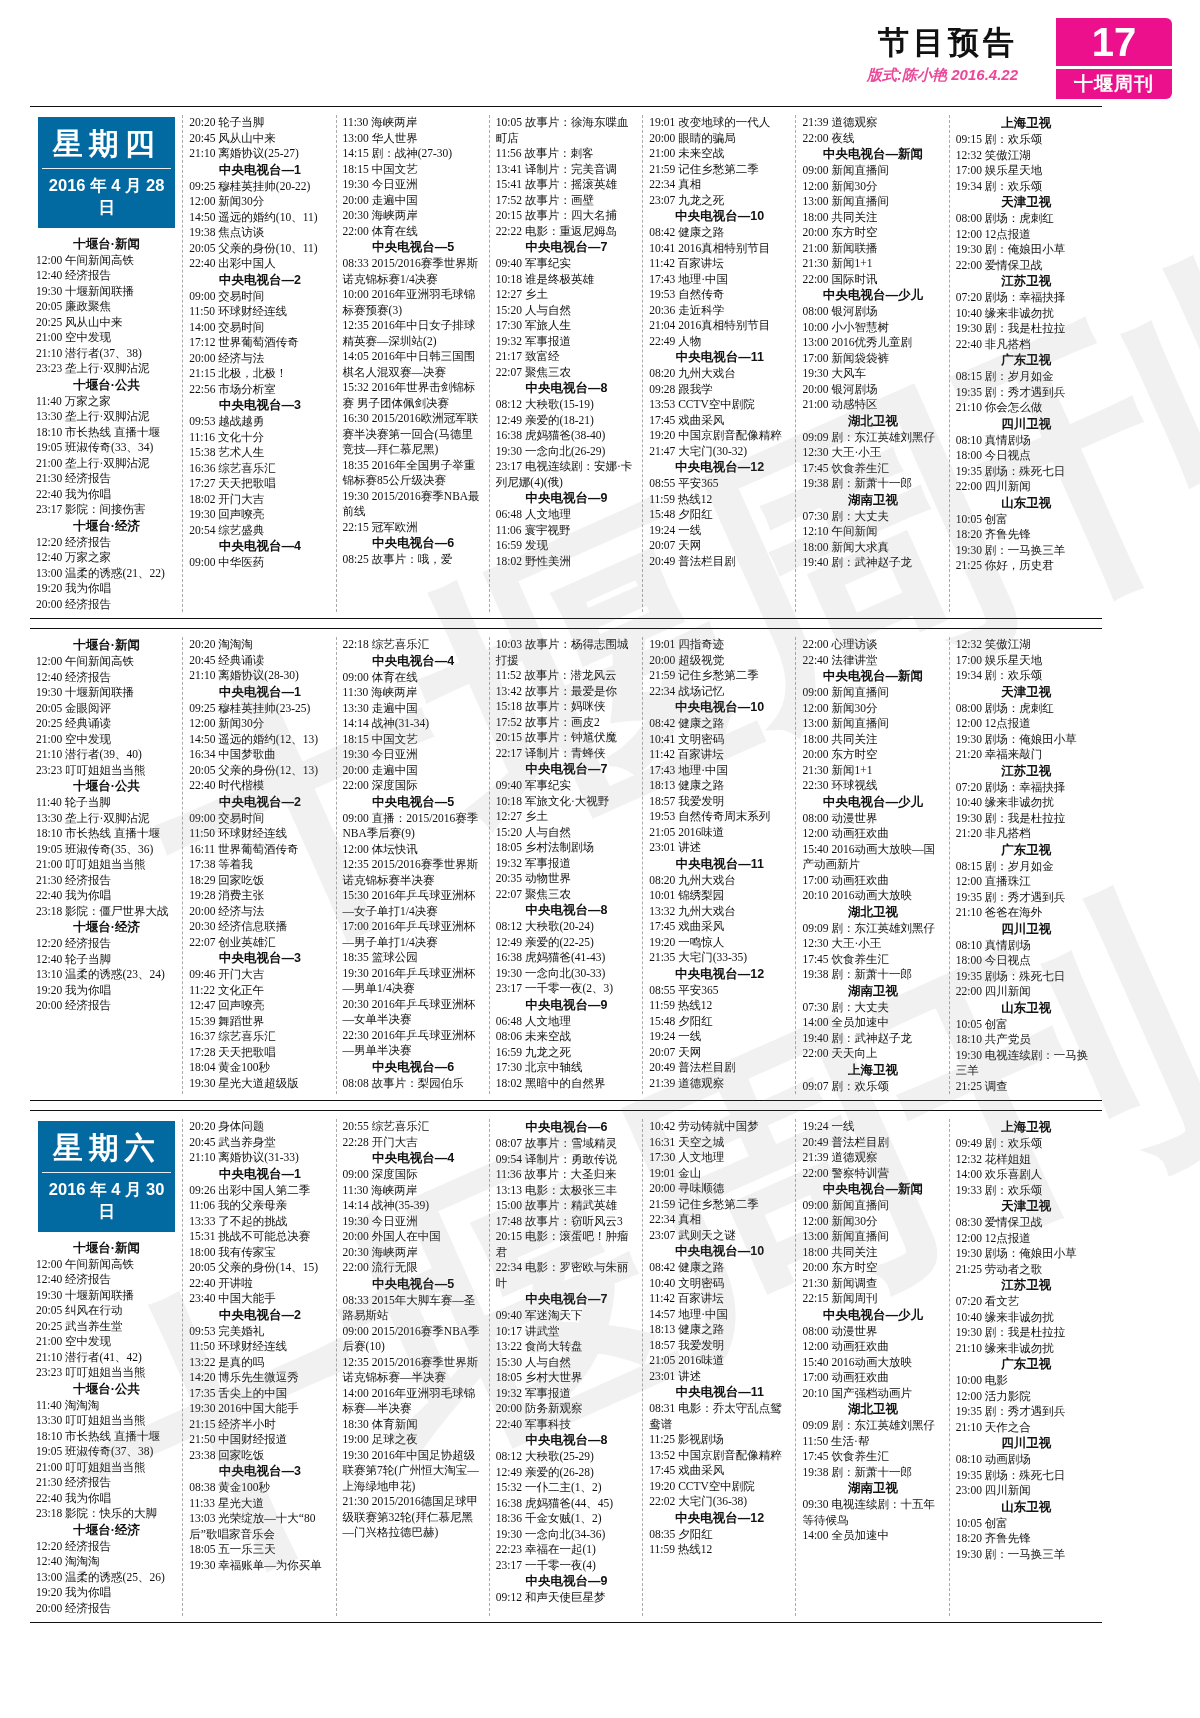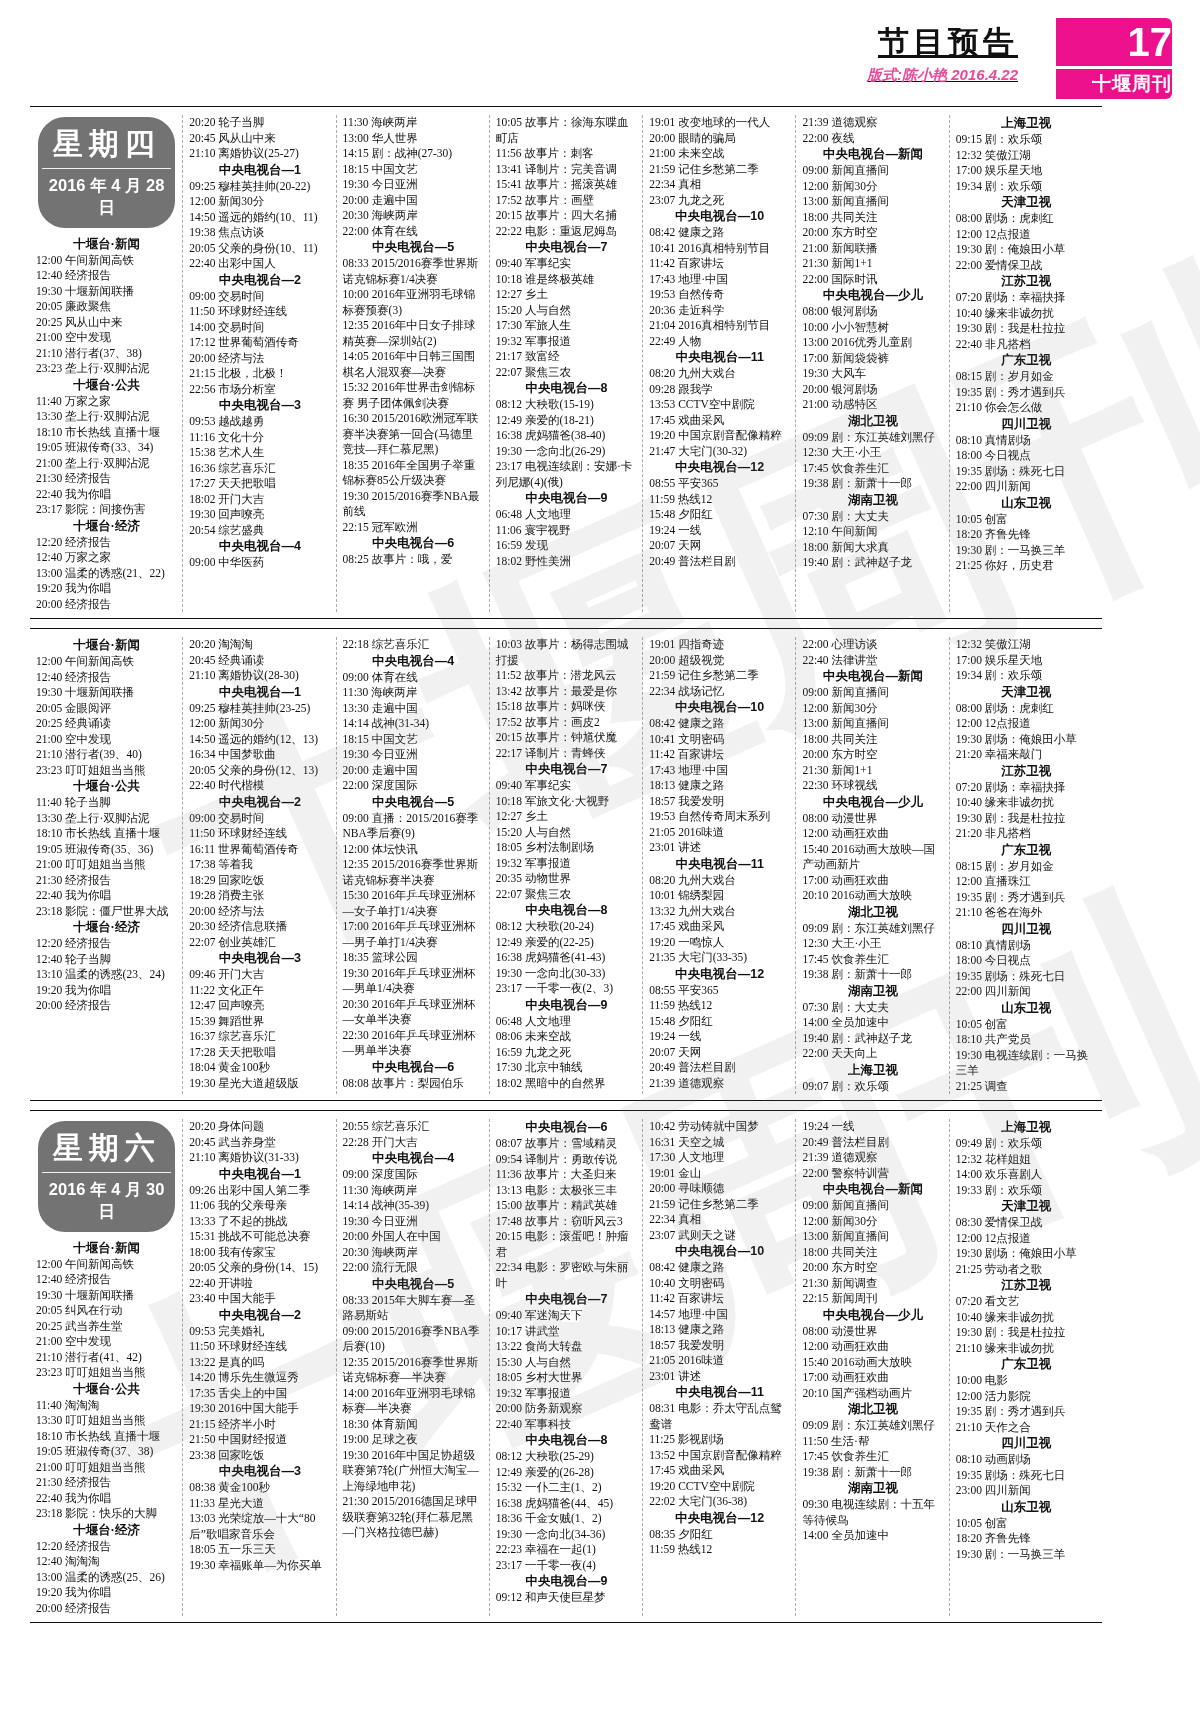--- a/index.html
+++ b/index.html
@@ -1,40 +1,40 @@
 <!DOCTYPE html>
 <html><head>
 <meta charset="utf-8">
 <style>
   html,body{margin:0;padding:0;background:#fff;}
   body{width:1200px;height:1718px;position:relative;overflow:hidden;
        font-family:"Liberation Serif","DejaVu Serif",serif;color:#111;}
   
   .page-header{position:absolute;top:18px;right:28px;display:flex;align-items:flex-start;}
-  .header-text{text-align:right;margin-right:14px;margin-top:8px;text-decoration:underline;}
+  .header-text{text-align:right;margin-right:14px;margin-top:8px;}
   .page-title{font-family:"Liberation Sans","DejaVu Sans",sans-serif;font-weight:bold;
               font-size:31px;letter-spacing:4px;line-height:1.1;}
   .page-credit{font-family:"Liberation Sans","DejaVu Sans",sans-serif;font-style:italic;
                font-weight:bold;font-size:15px;margin-top:6px;color:#ec4899;text-align:right;}
-  .brand-box{width:116px;border-radius:6px;overflow:hidden;text-align:right;padding-left:24px;}
+  .brand-box{width:116px;border-radius:6px;overflow:hidden;text-align:center;padding-left:24px;}
   .brand-top{background:#ec108c;color:#fff;font-family:"Liberation Sans",sans-serif;
              font-size:40px;font-weight:bold;line-height:48px;border-bottom:3px solid #fff;}
   .brand-bottom{background:#ec108c;color:#fff;font-family:"Liberation Sans",sans-serif;
                 font-size:19px;font-weight:bold;line-height:30px;letter-spacing:1px;}
   
   #days{position:absolute;top:106px;left:30px;width:1072px;}
   .band{border-top:1.5px solid #111;border-bottom:1.5px solid #111;
         display:flex;padding:8px 0 6px 0;margin-bottom:9px;background:transparent;}
   .col{flex:1 1 0;padding:0 5px 0 6px;min-width:0;}
   .col + .col{border-left:1px dashed #aaa;}
   .item{font-size:11.5px;line-height:15.5px;letter-spacing:0px;}
   .chead{font-family:"Liberation Sans","DejaVu Sans",sans-serif;font-weight:bold;
          font-size:12.5px;line-height:17px;text-align:center;}
   
-  .day-box{background:#737373;color:#fff;text-align:center;padding:8px 4px 9px 4px;margin:2px 2px 8px 2px;border-radius:27px;}
+  .day-box{background:#0369a1;color:#fff;text-align:center;padding:8px 4px 9px 4px;margin:2px 2px 8px 2px;}
   .day-name{font-family:"Liberation Sans","DejaVu Sans",sans-serif;font-weight:bold;
             font-size:30px;letter-spacing:6px;line-height:1.25;
             border-bottom:1px solid rgba(255,255,255,.9);padding-bottom:5px;margin-bottom:6px;}
   .day-date{font-family:"Liberation Sans","DejaVu Sans",sans-serif;font-weight:bold;font-size:16.5px;text-align:center;}
   
   .watermark{position:absolute;font-family:"Liberation Sans",sans-serif;font-weight:bold;
              color:rgba(120,120,120,0.10);pointer-events:none;z-index:5;white-space:nowrap;}
   .wm1{font-size:300px;top:420px;left:120px;transform:rotate(-24deg);}
   .wm2{font-size:300px;top:1050px;left:40px;transform:rotate(-24deg);}
 </style>

